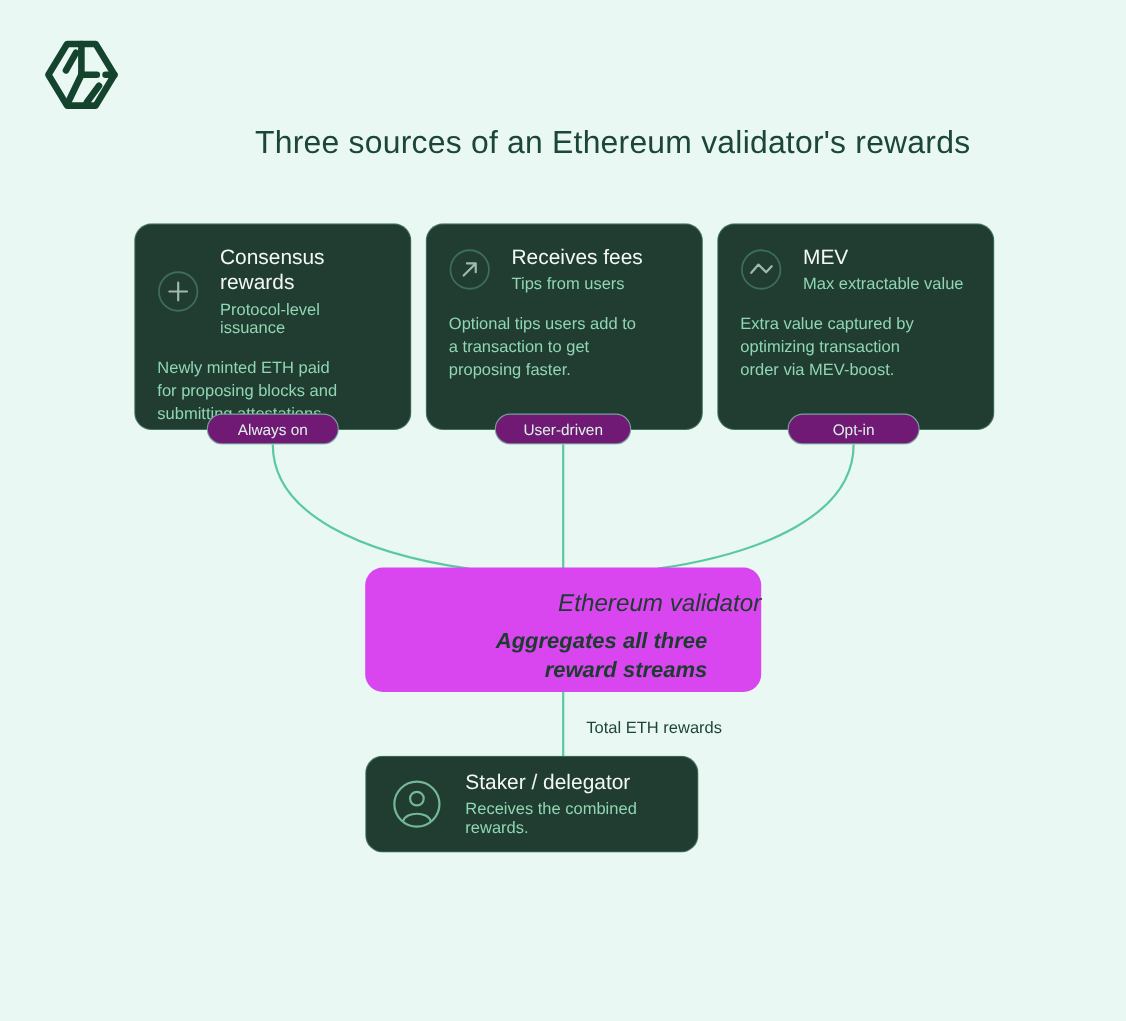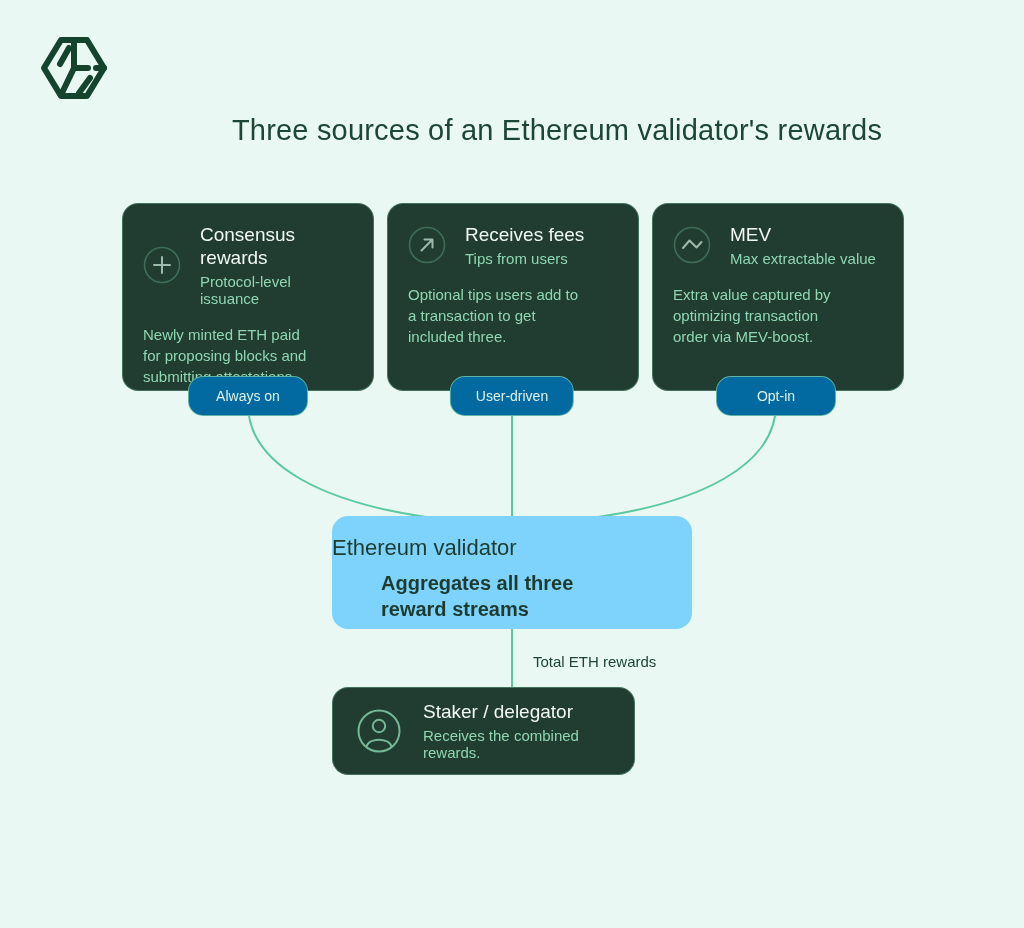--- a/index.html
+++ b/index.html
@@ -22,35 +22,35 @@
     background:#213c30;border:1px solid rgba(122,206,168,.38);
     border-radius:16px;padding:20px;
   }
   .card-head{display:flex;align-items:center;gap:19px;}
   .icon-circle{width:38px;height:38px;flex:none;}
   .card-title{font-size:19px;color:#f2f8f5;font-weight:400;line-height:1.2;}
   .card-sub{font-size:15px;color:#8fd7b3;margin-top:3px;}
   .card-desc{margin-top:17px;font-size:15px;line-height:21px;color:#8fd7b3;width:176px;}
 
   .pill{
-    position:absolute;top:376px;height:40px;box-sizing:border-box;
+    position:absolute;top:376px;height:28px;box-sizing:border-box;
     transform:translateX(-50%);
-    background:#0369a1;border:1px solid rgba(122,206,168,.75);
+    background:#701a75;border:1px solid rgba(122,206,168,.75);
     border-radius:15px;display:flex;align-items:center;justify-content:center;
     padding:0 25px;min-width:120px;
     font-size:14px;color:#ddf2e7;white-space:nowrap;
   }
   .pill-1{left:248px;}
   .pill-2{left:512px;}
   .pill-3{left:776px;}
 
   .validator{
     position:absolute;left:332px;top:516px;width:360px;height:113px;
-    box-sizing:border-box;background:#7dd3fc;border-radius:16px;
-    text-align:left;color:#1d3b2f;padding-top:19px;
+    box-sizing:border-box;background:#d946ef;border-radius:16px;
+    text-align:right;color:#1d3b2f;padding-top:19px;font-style:italic;
   }
   .validator-title{font-size:22px;font-weight:400;}
   .validator-sub{font-size:20px;font-weight:700;line-height:1.3;max-width:262px;margin:9px auto 0;}
 
   .flow-label{
     position:absolute;left:533px;top:653px;
     font-size:15px;color:#1d4636;
   }
 
   .staker{
@@ -109,21 +109,21 @@
       <div class="card-head">
         <svg class="icon-circle" viewBox="0 0 38 38">
           <circle cx="19" cy="19" r="17.5" fill="none" stroke="#3c6e58" stroke-width="1.6"></circle>
           <path d="M13.5,24.5 L24.5,13.5 M16.5,13.5 L24.5,13.5 L24.5,21.5" fill="none" stroke="#9fb9ac" stroke-width="2" stroke-linecap="round" stroke-linejoin="round"></path>
         </svg>
         <div>
           <div class="card-title">Receives fees</div>
           <div class="card-sub">Tips from users</div>
         </div>
       </div>
-      <div class="card-desc">Optional tips users add to a transaction to get included three.</div>
+      <div class="card-desc">Optional tips users add to a transaction to get proposing faster.</div>
     </div>
 
     <div class="card">
       <div class="card-head">
         <svg class="icon-circle" viewBox="0 0 38 38">
           <circle cx="19" cy="19" r="17.5" fill="none" stroke="#3c6e58" stroke-width="1.6"></circle>
           <path d="M10,22 L16.5,14.5 L23.5,21.5 L28.5,16" fill="none" stroke="#9fb9ac" stroke-width="2" stroke-linecap="round" stroke-linejoin="round"></path>
         </svg>
         <div>
           <div class="card-title">MEV</div>

